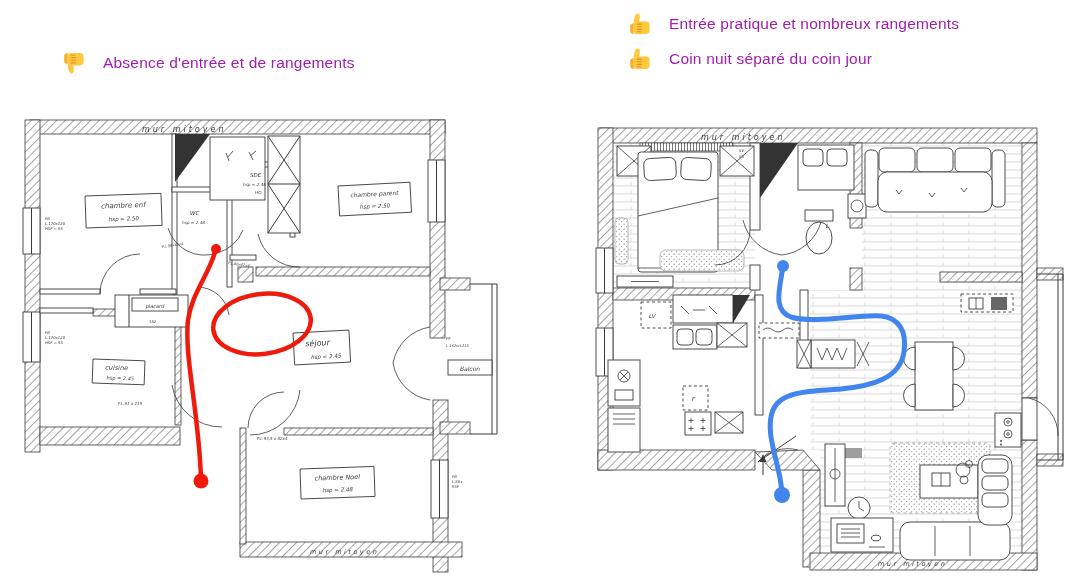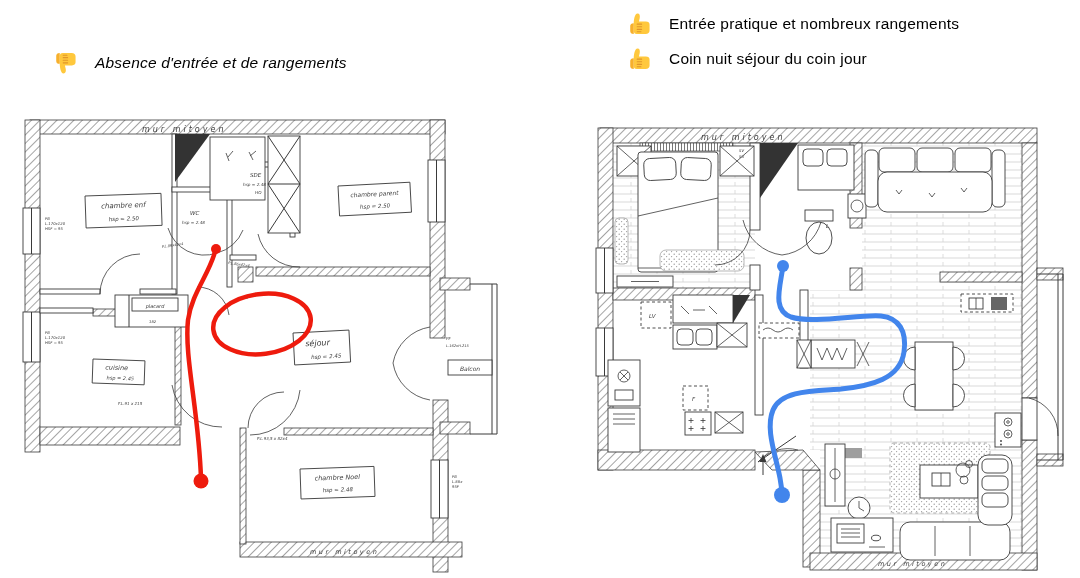--- a/index.html
+++ b/index.html
@@ -1,22 +1,22 @@
 <!DOCTYPE html>
 <html><head>
 <meta charset="utf-8">
 <style>
   html,body{margin:0;padding:0;background:#fff;}
   body{width:1080px;height:578px;position:relative;overflow:hidden;
        font-family:"Liberation Sans",sans-serif;}
   .verdict-list{position:absolute;list-style:none;margin:0;padding:0;}
   .verdict-list li{display:flex;align-items:center;gap:17px;margin-bottom:9px;
-       color:#000000;font-size:15.5px;font-weight:500;letter-spacing:.2px;}
+       color:#a21caf;font-size:15.5px;font-weight:500;letter-spacing:.2px;}
   .verdict-list li .vicon{width:26px;height:26px;flex:0 0 26px;}
-  #list-before{left:52px;top:50px;font-style:italic;}
+  #list-before{left:60px;top:50px;}
   #list-after{left:626px;top:11px;}
   .plan{position:absolute;}
   
   .w{fill:url(#hA);stroke:#3a3a3a;stroke-width:.8;}
   .wB{fill:url(#hB);stroke:#3a3a3a;stroke-width:.8;}
   .thin{fill:#fff;stroke:#3a3a3a;stroke-width:.9;}
   .ln{fill:none;stroke:#3a3a3a;stroke-width:1;}
   .arc{fill:none;stroke:#3a3a3a;stroke-width:.8;}
   .box{fill:rgba(255,255,255,.75);stroke:#3a3a3a;stroke-width:.9;}
   .dk{fill:#333;stroke:none;}
@@ -204,21 +204,21 @@
   <li>
     <svg class="vicon" viewBox="0 0 32 32">
         <use href="#thumb-up"></use>
       </svg>
     <span>Entrée pratique et nombreux rangements</span>
   </li>
   <li>
     <svg class="vicon" viewBox="0 0 32 32">
         <use href="#thumb-up"></use>
       </svg>
-    <span>Coin nuit séjour du coin jour</span>
+    <span>Coin nuit séparé du coin jour</span>
   </li>
 </ul>
 
 <svg class="plan" id="plan-after" style="left:593px;top:118px" width="475" height="458" viewBox="0 0 475 458">
   <defs>
     <pattern id="hB" width="6" height="6" patternUnits="userSpaceOnUse" patternTransform="rotate(45)">
       <rect width="6" height="6" fill="#fff"></rect>
         <line x1="0" y1="0" x2="0" y2="6" stroke="#4a4a4a" stroke-width="1"></line>
     </pattern>
     <pattern id="woodB" width="26" height="8" patternUnits="userSpaceOnUse">

